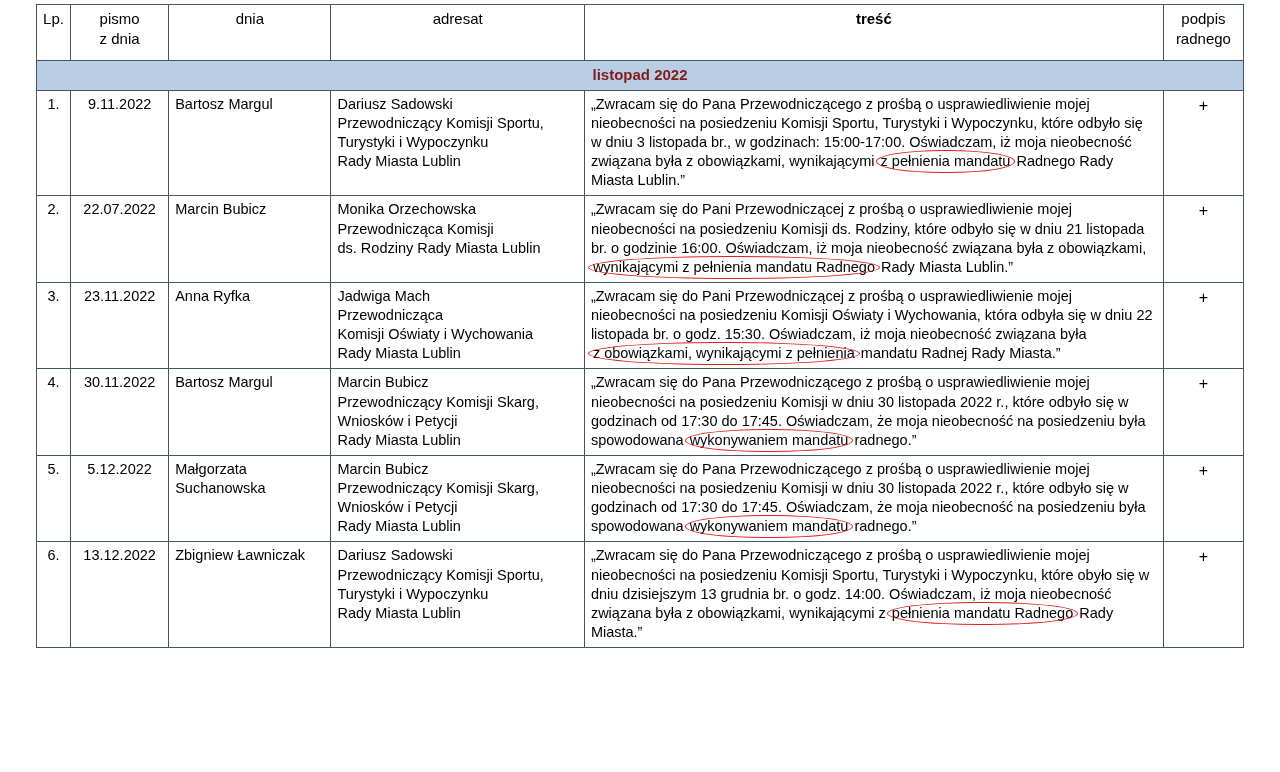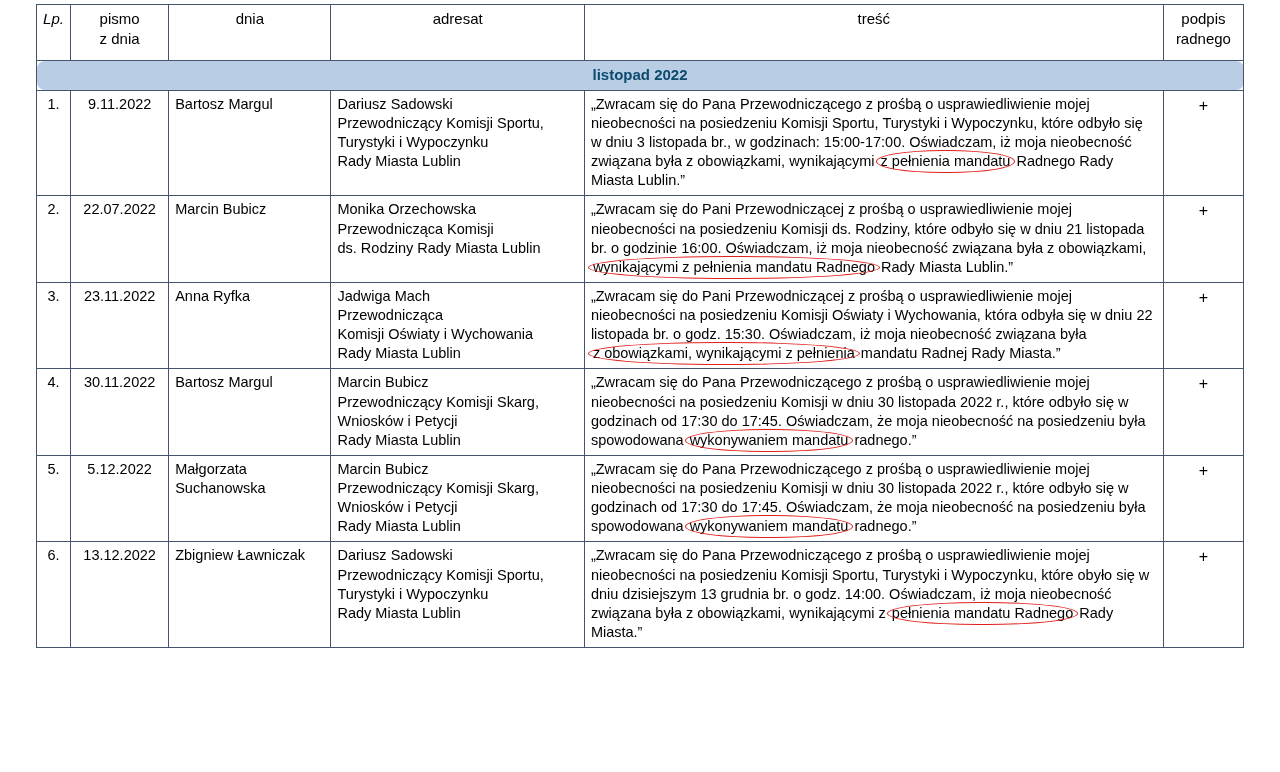--- a/index.html
+++ b/index.html
@@ -33,35 +33,34 @@
   }
   thead th {
     background: #ffffff;
     text-align: center;
     vertical-align: middle;
     font-weight: normal;
     font-size: 15px;
     padding: 8px 4px;
     height: 46px;
   }
-  th.col-lp { width: 34px; font-style: italic; }
+  th.col-lp { width: 34px; }
   th.col-date { width: 98px; }
   th.col-author { width: 162px; }
   th.col-addressee { width: 253px; }
-  th.col-content { width: 578px; }
+  th.col-content { width: 578px; font-weight: bold; }
   th.col-sign { width: 80px; }
 
   .group-row td {
     background: #b9cde5;
     text-align: center;
-    color: #0c4a6e;
+    color: #7f1d1d;
     font-weight: bold;
     font-size: 15px;
     padding: 6px 4px;
-    border-radius: 8px;
   }
   td.cell-lp {
     text-align: center;
     font-size: 14.5px;
     padding-top: 6px;
   }
   td.cell-date {
     text-align: center;
     font-size: 14.5px;
     padding-top: 6px;

